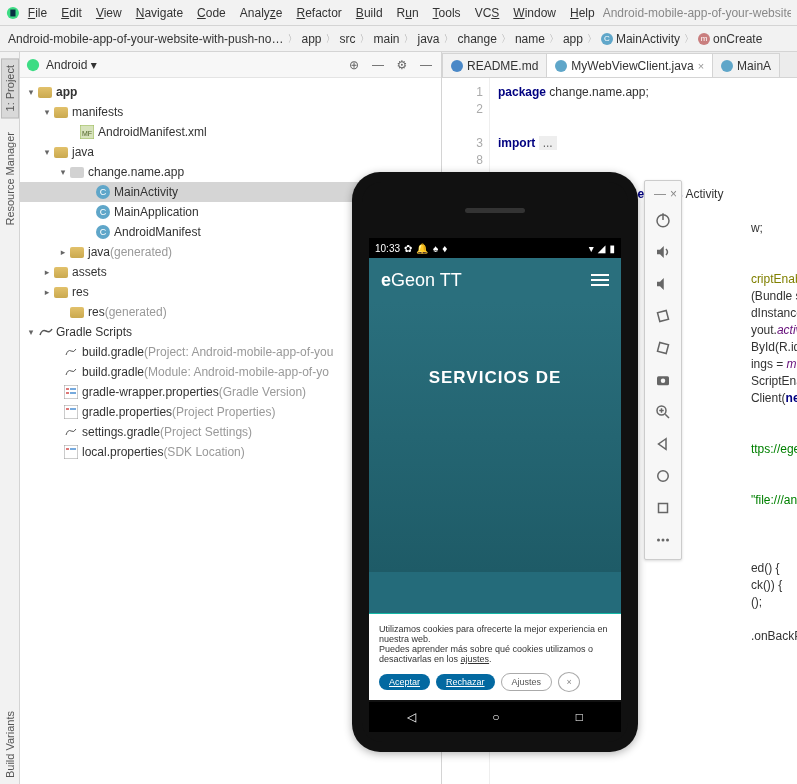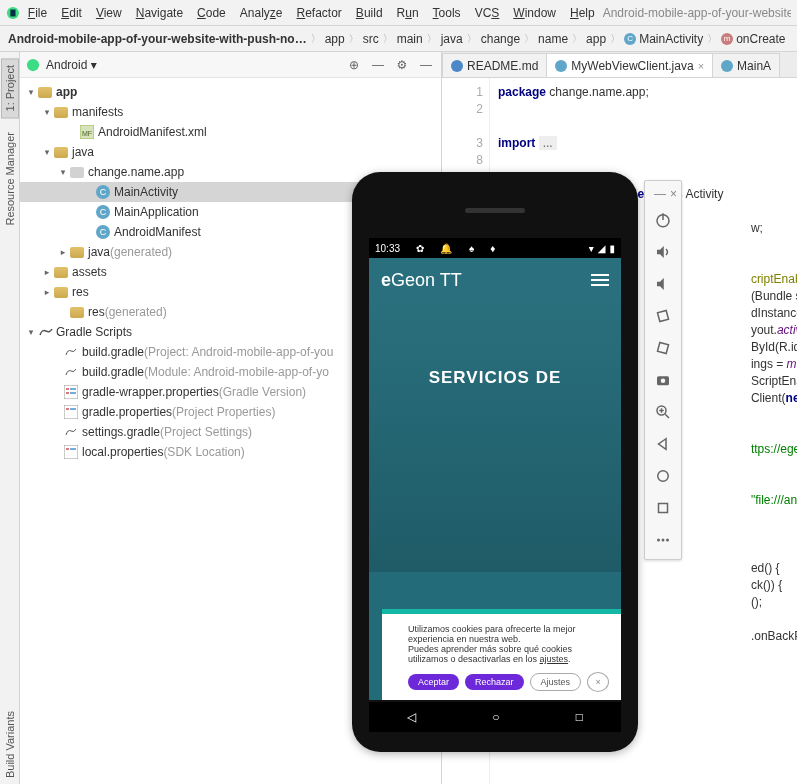--- a/index.html
+++ b/index.html
@@ -6,21 +6,21 @@
 body { background: #f2f2f2; width: 797px; height: 784px; overflow: hidden; position: relative; font-size: 12px; color: #333; }
 
 .menubar { display: flex; align-items: center; height: 26px; background: #f2f2f2; border-bottom: 1px solid #d4d4d4; padding: 0 6px; gap: 2px; }
 .menubar .menu-item { padding: 2px 6px; cursor: pointer; }
 .menubar .menu-item u { text-decoration: underline; }
 .menubar .title-hint { margin-left: auto; color: #888; white-space: nowrap; overflow: hidden; }
 
 .breadcrumb { display: flex; align-items: center; height: 26px; background: #f2f2f2; border-bottom: 1px solid #d4d4d4; padding: 0 8px; gap: 4px; font-size: 12px; }
 .breadcrumb .bc-item { display: flex; align-items: center; gap: 3px; }
 .breadcrumb .sep { color: #999; font-size: 10px; }
-.breadcrumb .strong { font-weight: bold; }
+.breadcrumb .strong { font-weight: normal; }
 .bc-icon { width: 12px; height: 12px; border-radius: 50%; display: inline-flex; align-items: center; justify-content: center; font-size: 8px; color: #fff; }
 .bc-icon.c { background: #5fa6c9; }
 .bc-icon.m { background: #c97e7e; }
 
 .main-row { display: flex; height: calc(100% - 52px); }
 
 .leftbar { width: 20px; background: #f2f2f2; border-right: 1px solid #d4d4d4; display: flex; flex-direction: column; align-items: center; padding-top: 6px; gap: 8px; }
 .leftbar .side-tab { writing-mode: vertical-rl; transform: rotate(180deg); font-size: 11px; color: #555; padding: 6px 2px; cursor: pointer; }
 .leftbar .side-tab.sel { background: #d9d9d9; border: 1px solid #bbb; }
 
@@ -58,33 +58,33 @@
 .field { color: #660e7a; font-style: italic; }
 .dim-box { background: #eee; padding: 0 4px; color: #666; }
 
 
 .emulator { position: absolute; left: 352px; top: 172px; width: 286px; height: 580px; }
 .phone-frame { width: 286px; height: 580px; background: #111; border-radius: 28px; padding: 10px; box-shadow: 0 2px 8px rgba(0,0,0,0.3); }
 .phone-inner { width: 100%; height: 100%; background: #111; border-radius: 20px; position: relative; overflow: hidden; }
 .phone-top { height: 56px; display: flex; align-items: center; justify-content: center; }
 .speaker { width: 60px; height: 5px; background: #333; border-radius: 3px; }
 .screen { position: absolute; left: 7px; right: 7px; top: 56px; bottom: 42px; background: #246b7a; overflow: hidden; }
-.statusbar { height: 20px; background: #000; color: #fff; display: flex; align-items: center; padding: 0 6px; font-size: 10px; gap: 16px; }
+.statusbar { height: 20px; background: #000; color: #fff; display: flex; align-items: center; padding: 0 6px; font-size: 10px; gap: 4px; }
 .statusbar .sb-right { margin-left: auto; display: flex; gap: 4px; }
 .app-header { height: 44px; background: #2a6f7d; color: #ffffff; display: flex; align-items: center; padding: 0 12px; }
 .app-header .brand { font-size: 18px; }
 .app-header .hamb { margin-left: auto; display: flex; flex-direction: column; gap: 3px; }
 .app-header .hamb span { width: 18px; height: 2px; background: #fff; }
 .hero { padding: 64px 16px 20px; text-align: center; color: #fff; background: linear-gradient(180deg,#2a6f7d 0%,#1e5b67 100%); height: 270px; }
 .hero h2 { font-size: 17px; letter-spacing: 1px; font-weight: 600; line-height: 1.4; }
 .hero p { font-size: 11px; margin-top: 10px; color: #d6e6ea; }
-.cookie-bar { position: absolute; left: 13px; right: 0; bottom: 0; background: #fff; padding: 10px 26px 8px; font-size: 9px; color: #333; border-top: 5px solid #14b8a6; }
+.cookie-bar { position: absolute; left: 0; right: 0; bottom: 0; background: #fff; padding: 10px 10px 8px; font-size: 9px; color: #333; border-top: 1px solid #14b8a6; }
 .cookie-bar .row-btns { display: flex; gap: 6px; margin-top: 8px; align-items: center; }
 .pill { border-radius: 12px; padding: 3px 10px; font-size: 9px; cursor: pointer; border: none; }
-.pill.green { background: #6d28d9; color: #fff; }
+.pill.green { background: #0369a1; color: #fff; text-decoration: underline; }
 .pill.outline { background: #fff; border: 1px solid #aaa; color: #555; }
 .pill.x { width: 20px; height: 20px; border-radius: 50%; border: 1px solid #aaa; display: flex; align-items: center; justify-content: center; color: #888; }
 .navbar-phone { position: absolute; left: 7px; right: 7px; bottom: 10px; height: 30px; background: #000; display: flex; justify-content: space-around; align-items: center; color: #fff; }
 
 
 .emu-toolbar { position: absolute; left: 644px; top: 180px; width: 38px; background: #f7f7f7; border: 1px solid #ccc; border-radius: 2px; padding: 4px 0; display: flex; flex-direction: column; align-items: center; gap: 2px; box-shadow: 0 1px 3px rgba(0,0,0,0.15); }
 .emu-toolbar .win-row { display: flex; gap: 4px; padding: 2px 4px; width: 100%; justify-content: flex-end; }
 .emu-btn { width: 30px; height: 30px; display: flex; align-items: center; justify-content: center; color: #666; cursor: pointer; border-radius: 3px; }
 .emu-toolbar svg { width: 18px; height: 18px; }
 

